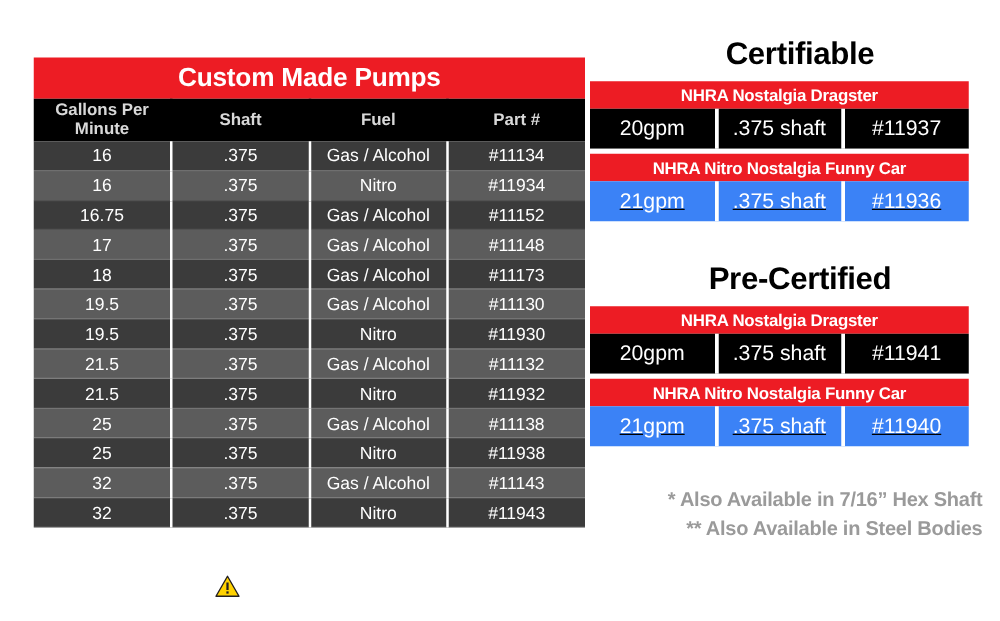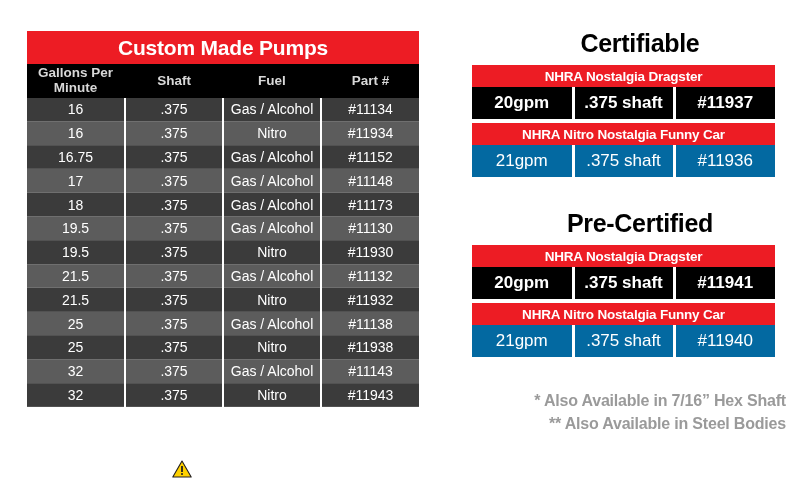--- a/index.html
+++ b/index.html
@@ -12,22 +12,22 @@
     height: 497px;
     position: relative;
     font-family: "Liberation Sans", sans-serif;
     overflow: hidden;
   }
 
   
   #main-table {
     position: absolute;
     left: 27px;
-    top: 31px;
-    width: 392px;
+    top: 46px;
+    width: 441px;
     border-collapse: collapse;
     table-layout: fixed;
   }
   #main-table td, #main-table th {
     padding: 0;
     margin: 0;
   }
   .mt-title {
     background: #ed1c24;
     color: #ffffff;
@@ -95,22 +95,22 @@
   .side-table td { padding: 0; }
   .st-banner {
     background: #ed1c24;
     color: #ffffff;
     font-size: 13.5px;
     font-weight: bold;
     text-align: center;
     height: 22px;
     letter-spacing: -0.2px;
   }
-  .st-row-black { background: #000000; font-weight: bold; }
-  .st-row-gray  { background: #0369a1; }
+  .st-row-black { background: #000000; }
+  .st-row-gray  { background: #3b82f6; text-decoration: underline; }
   .st-cell {
     color: #ffffff;
     font-size: 17px;
     text-align: center;
     height: 32px;
     border-right: 3px solid #ffffff;
     white-space: nowrap;
   }
   .st-cell.last { border-right: none; }
   .st-gap { height: 4px; background: #ffffff; }

